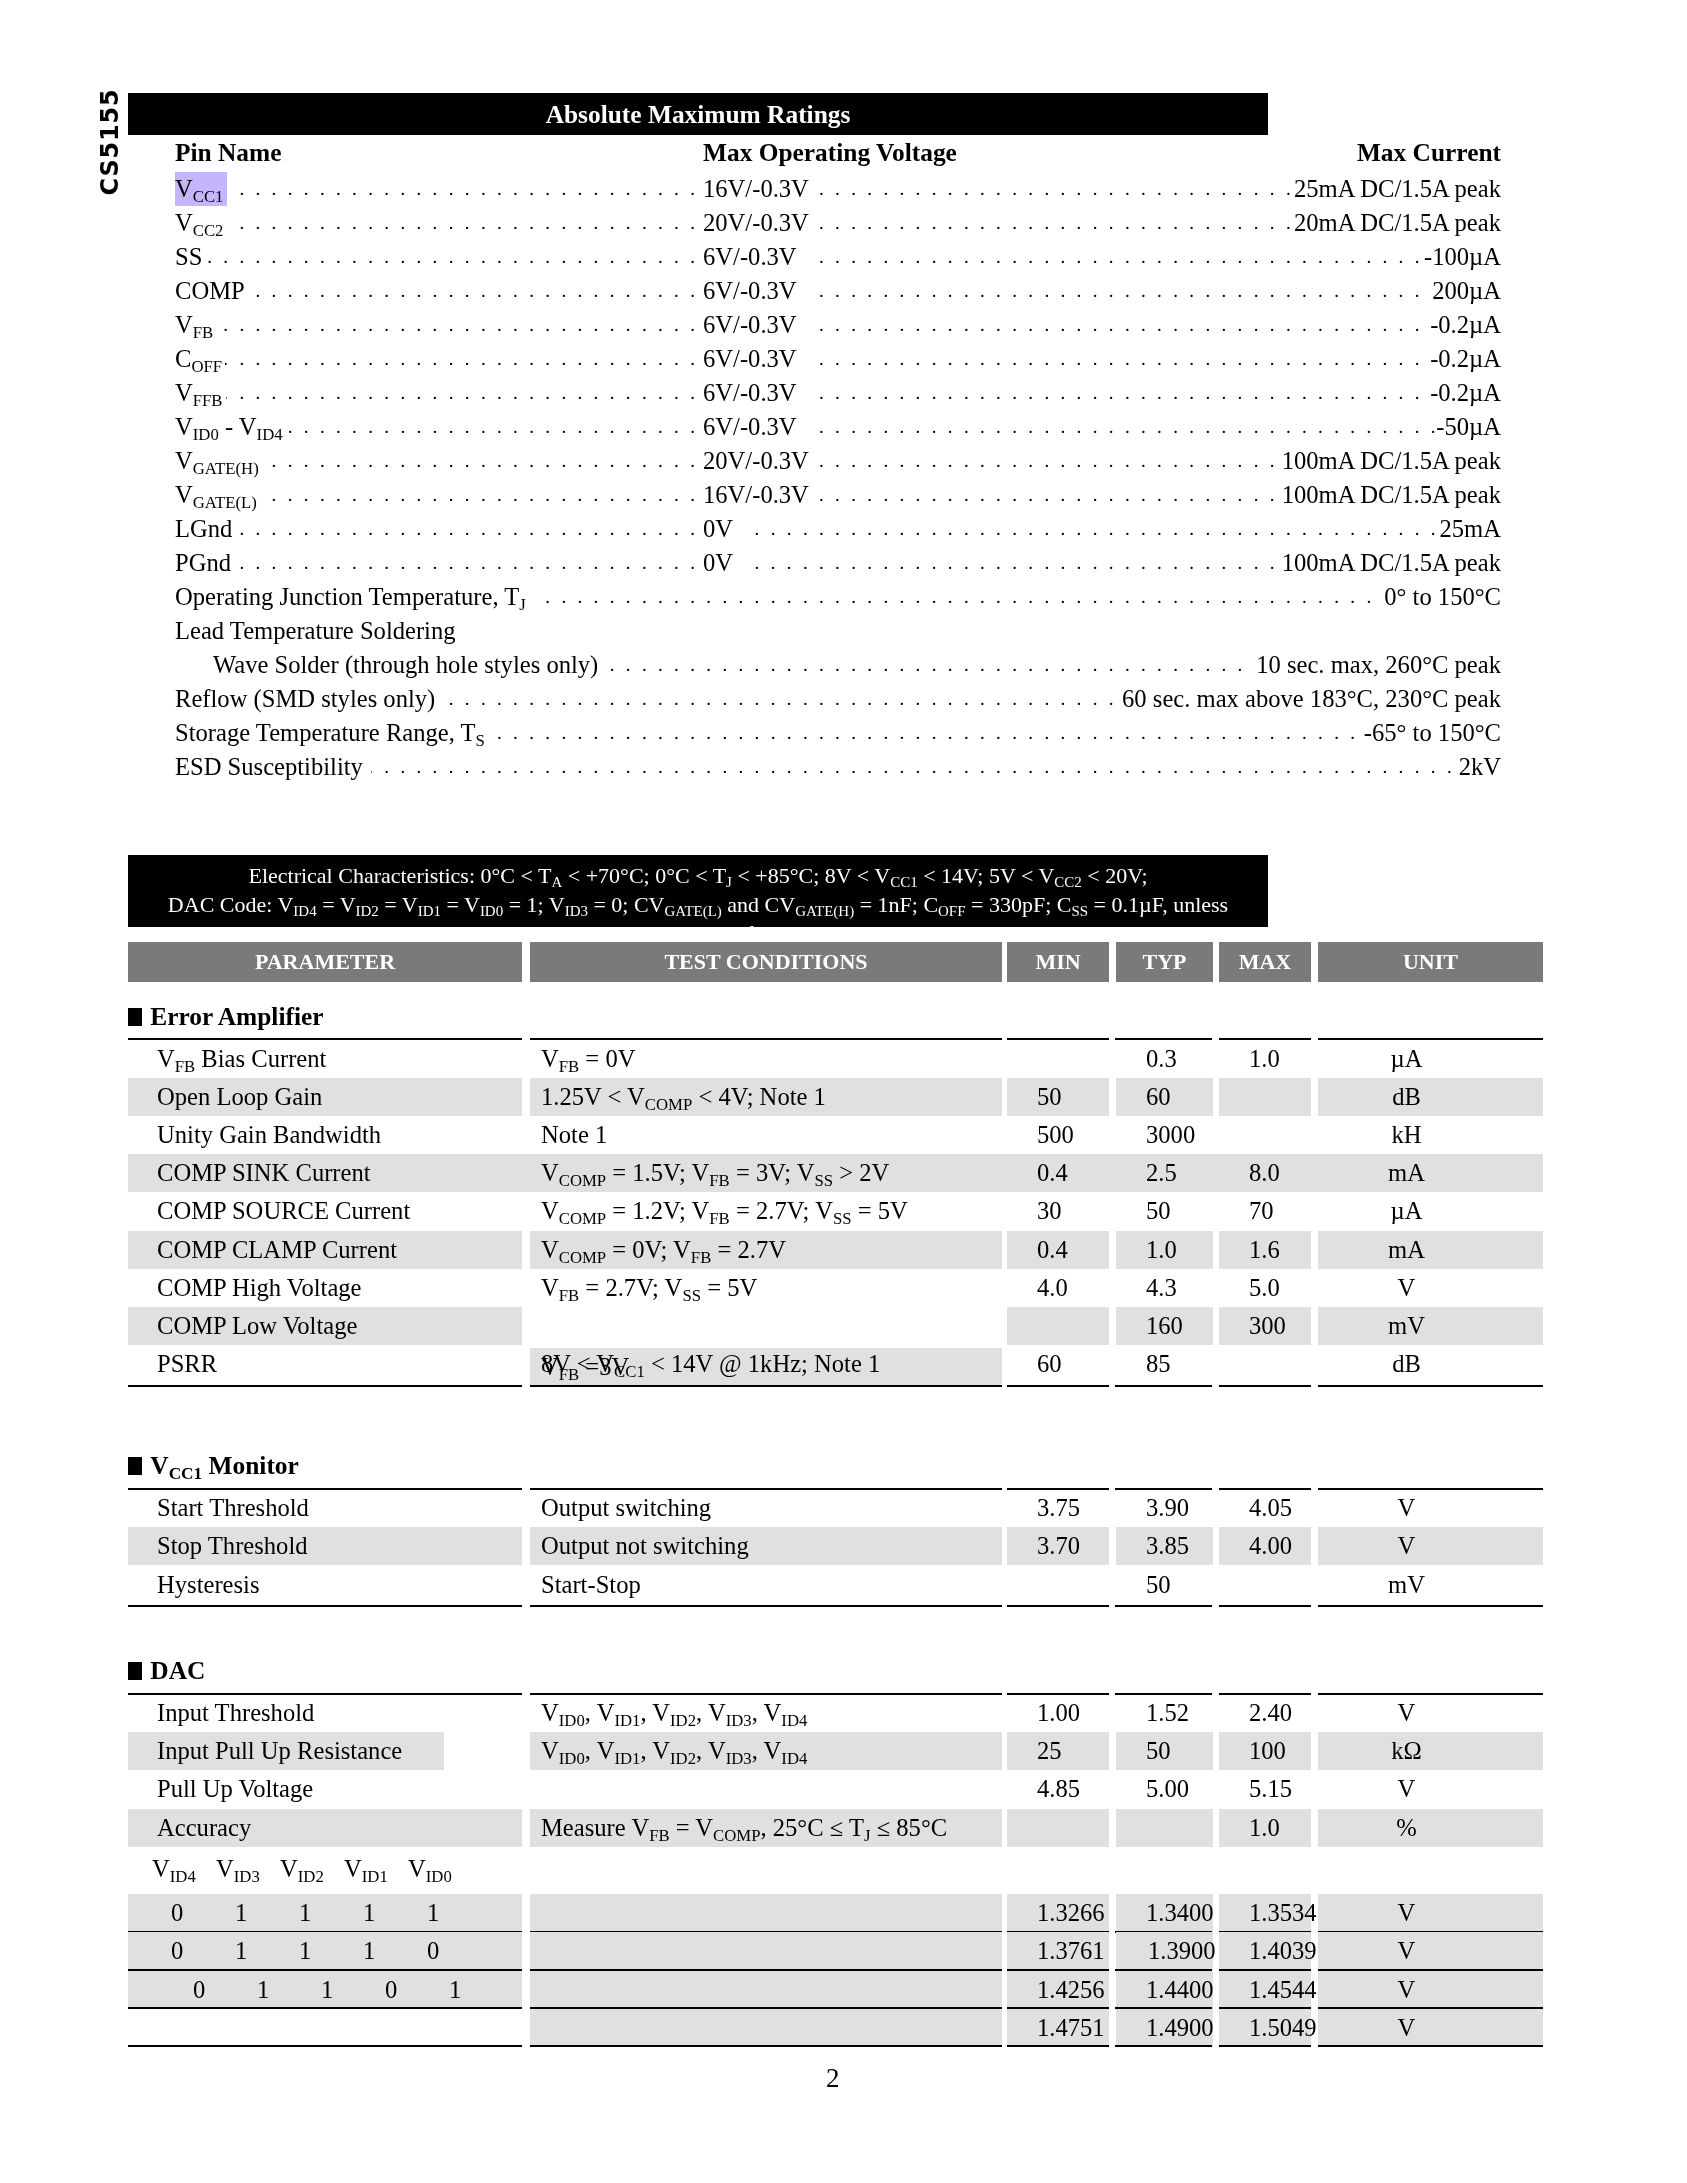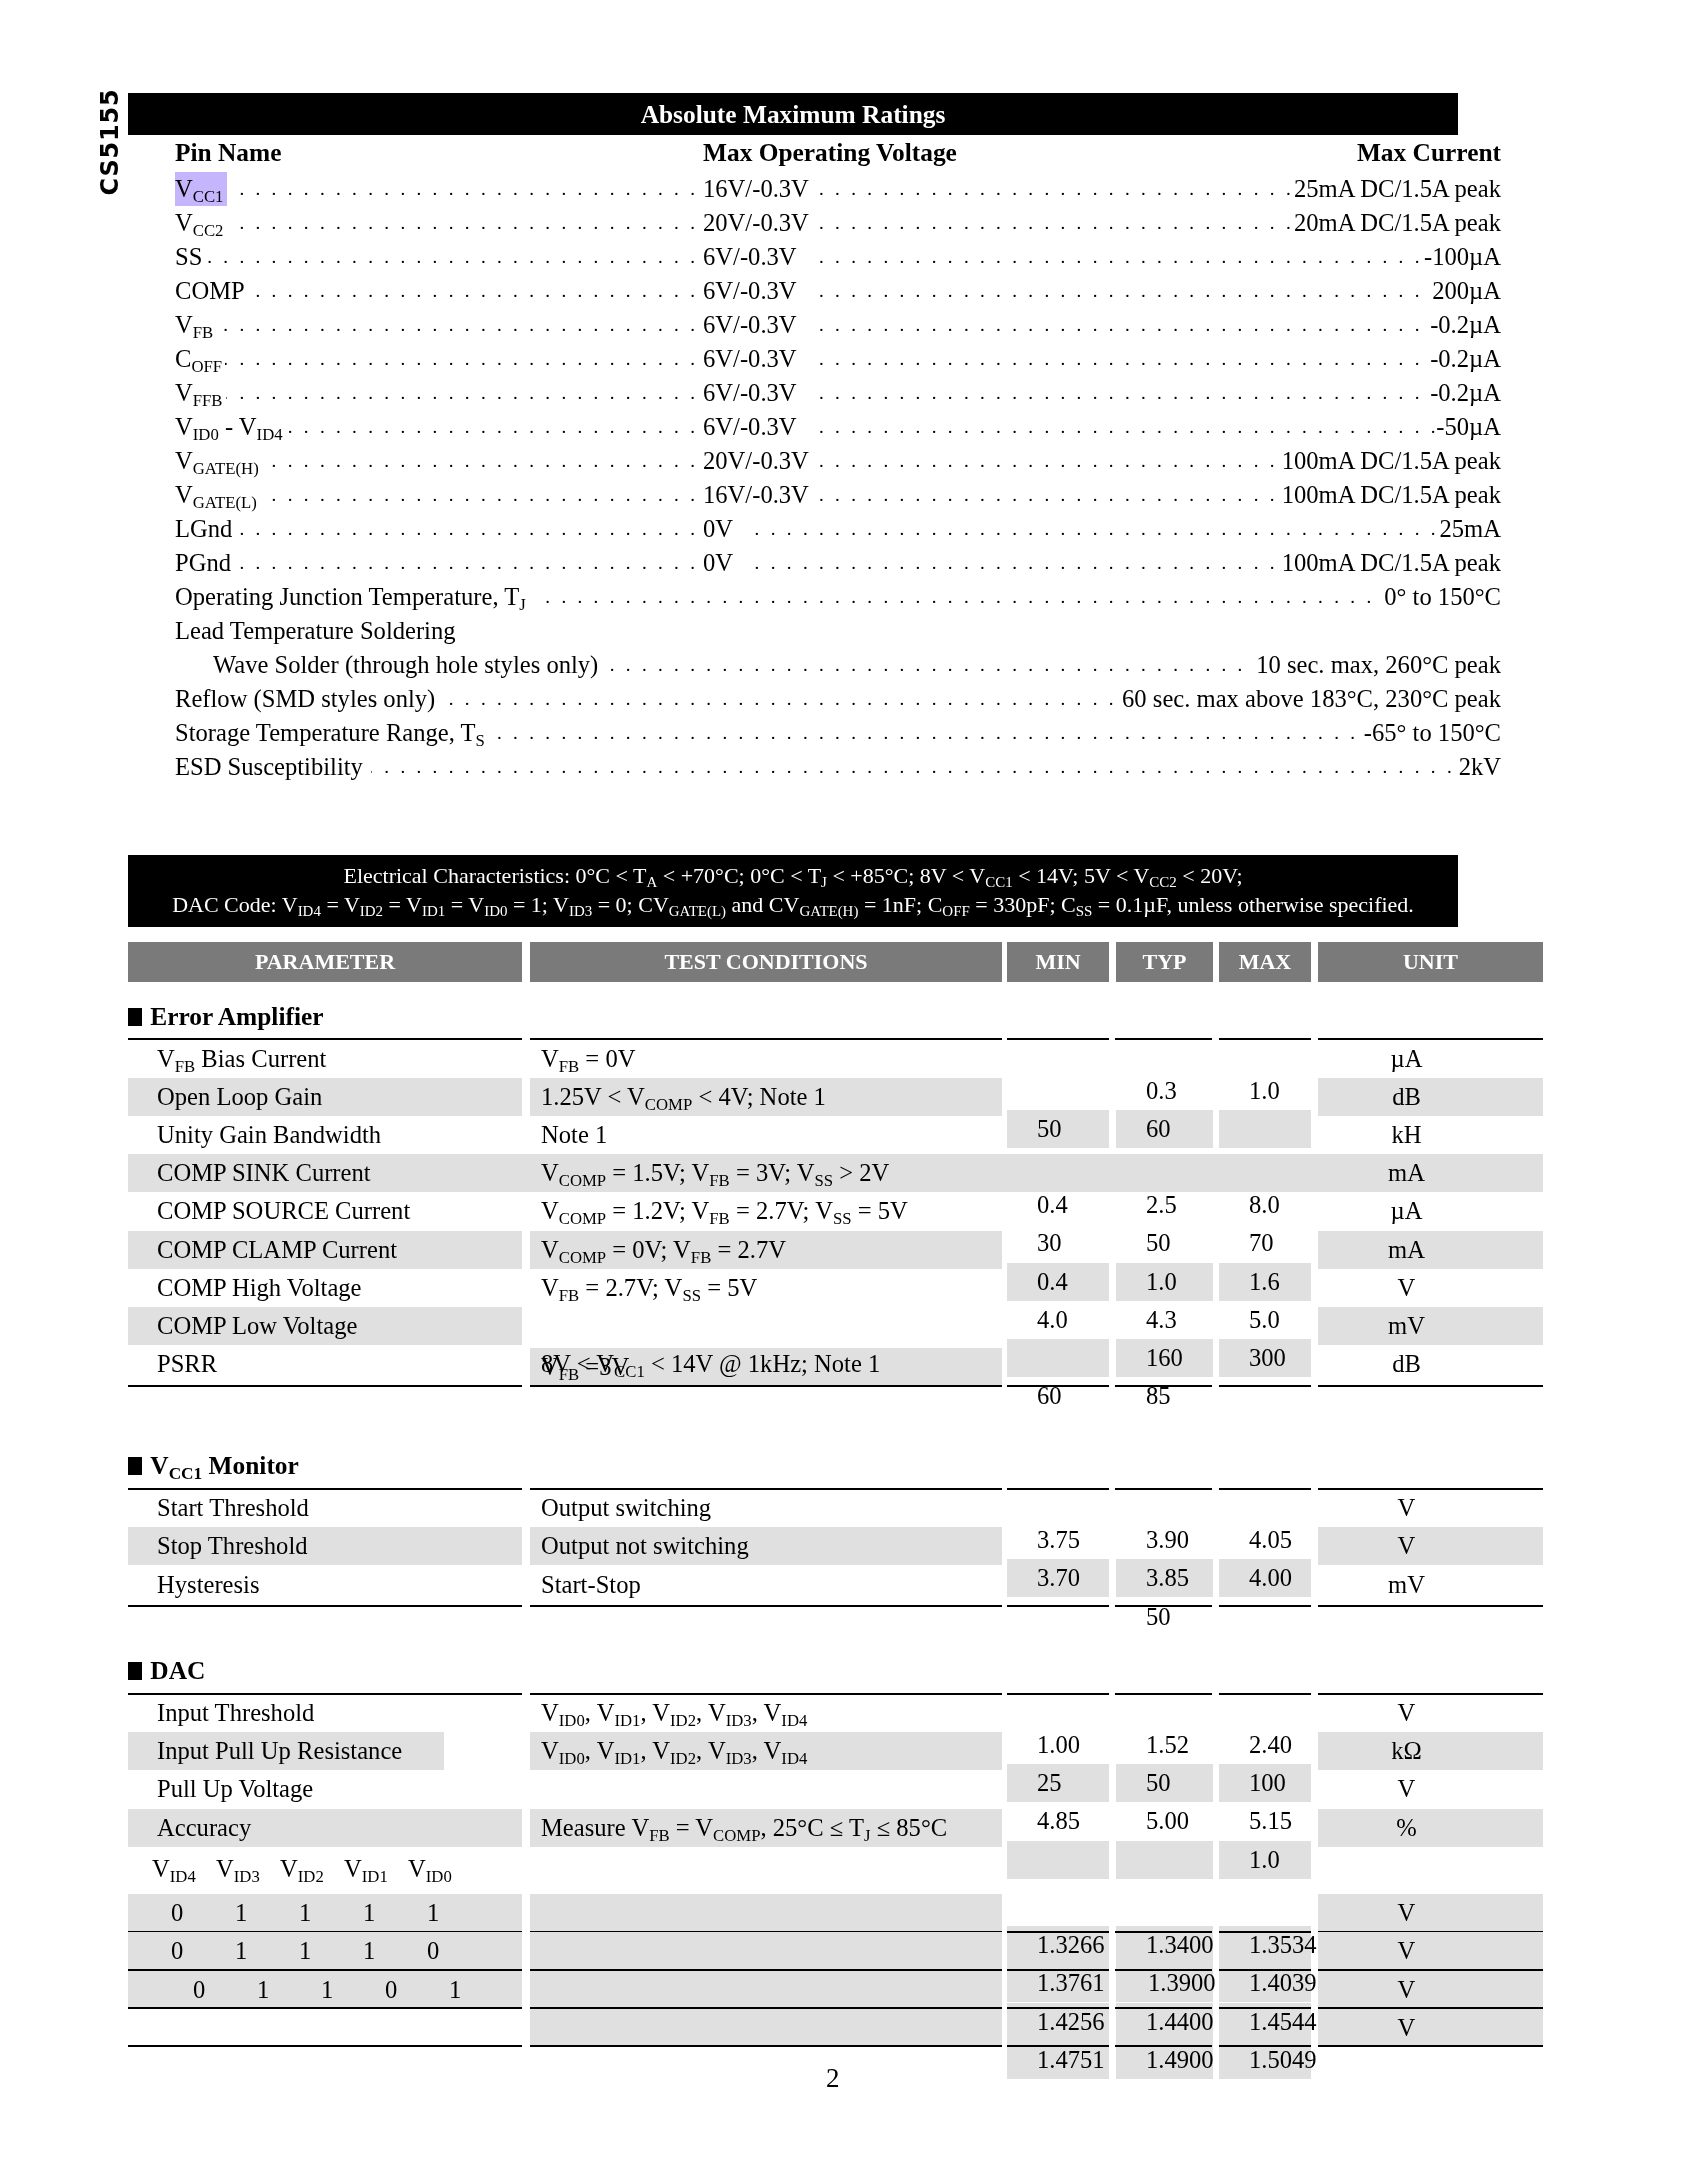--- a/index.html
+++ b/index.html
@@ -4,21 +4,21 @@
 <style>
   html, body { margin:0; padding:0; background:#ffffff; }
   body { width:1687px; height:2183px; position:relative; overflow:hidden;
          font-family:"Liberation Serif","DejaVu Serif",serif; color:#000; }
   sub { font-size:0.68em; vertical-align:-0.28em; line-height:0; }
 
   .side-label { position:absolute; left:95px; top:95px; width:29px; height:94px; }
   .side-label span { position:absolute; left:50%; top:50%; transform:translate(-50%,-50%) rotate(-90deg);
         font-family:"DejaVu Sans","Liberation Sans",sans-serif; font-weight:bold; font-size:24px; letter-spacing:0.8px; white-space:nowrap; }
 
-  .black-bar { position:absolute; left:128px; width:1330px; background:#000; color:#fff; text-align:center; }
+  .black-bar { position:absolute; left:128px; width:1140px; background:#000; color:#fff; text-align:center; }
   .amr-bar { top:93px; height:42px; font-size:25.4px; line-height:42px; font-weight:bold; }
 
   .amr-head { position:absolute; top:138px; left:175px; width:1326px; height:33px; font-size:25.4px; font-weight:bold; }
   .amr-head span { position:absolute; top:0; }
   .amr-rows { position:absolute; top:172px; left:175px; width:1326px; }
   .amr-row { position:relative; height:34px; font-size:24.6px; line-height:34px; white-space:nowrap; }
   .amr-row .pin { position:absolute; left:0; }
   .amr-row .volt { position:absolute; left:528px; background:#fff; padding:0 4.8px 0 0; }
   .amr-row .cur { position:absolute; right:0; background:#fff; padding-left:1.6px; }
   .amr-row .indent { padding-left:38px; }
@@ -39,21 +39,21 @@
 
   .section-title { position:absolute; left:128px; font-size:25.4px; font-weight:bold; }
   .section-title .sq { display:inline-block; width:14.3px; height:17.5px; background:#000; margin-right:8px; vertical-align:-0.8px; }
 
   .row { position:absolute; left:128px; width:1415px; height:38px; font-size:24.6px; }
   .cell { position:absolute; top:0; height:38px; line-height:38px; white-space:nowrap; box-sizing:border-box; }
   .row.shade .cell.bg { background:#e0e0e0; }
   .row.fullshade { background:#e0e0e0; }
   .cell.p { padding-left:29px; }
   .cell.t { padding-left:11px; }
-  .cell.n { padding-left:30px;margin-top:32px; }
+  .cell.n { padding-left:30px; }
   .cell.u { text-align:center; padding-right:48px; }
   .rule { position:absolute; height:1.6px; background:#000; }
 
   .vid-head { position:absolute; left:152px; top:1859px; font-size:24.6px; white-space:nowrap; }
   .code-cell { display:inline-block; width:64px; text-align:left; }
 
   .page-num { position:absolute; left:826px; top:2063px; font-size:27px; }
 </style>
 </head>
 <body>

